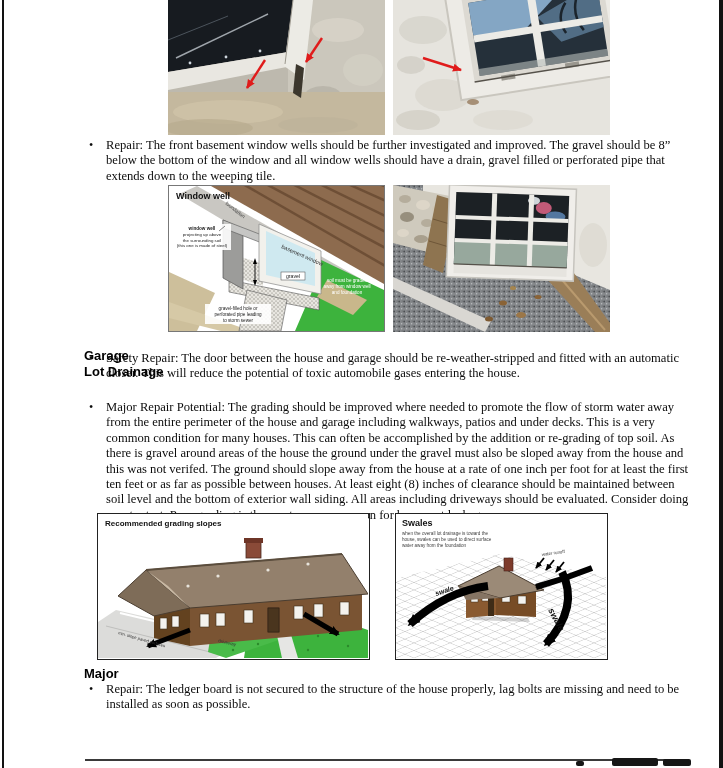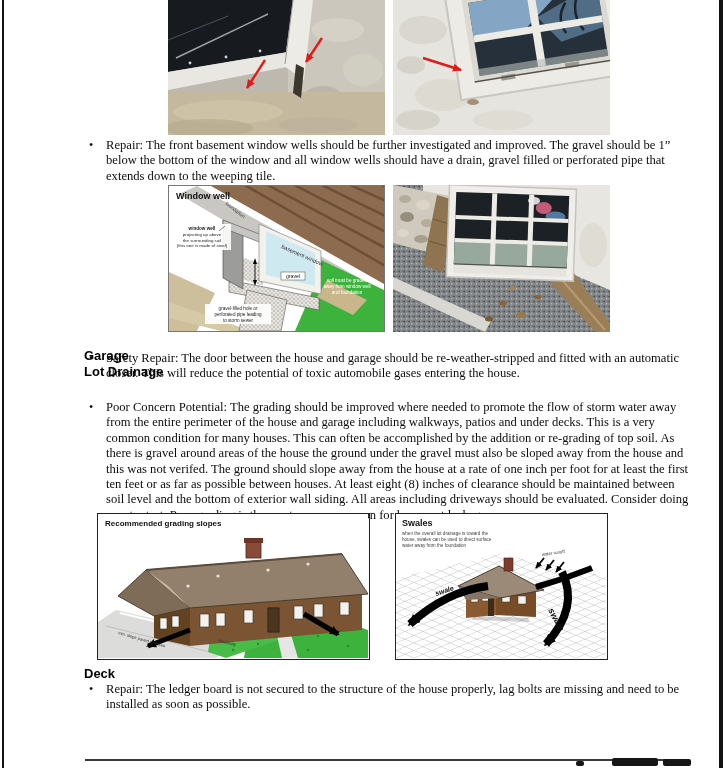--- a/index.html
+++ b/index.html
@@ -90,21 +90,21 @@
       </g>
       <ellipse cx="80" cy="102" rx="6" ry="3" fill="#8a6b4a" opacity="0.7"></ellipse>
       <line x1="30" y1="58" x2="68" y2="70" stroke="#e01b1b" stroke-width="2.4" marker-end="url(#p2r)"></line>
     </svg>
   </div>
 
   <div class="bullet-item body-text" style="top:138px;">
     <span class="bullet-glyph">•</span>
     <span class="lead">Repair:</span>
     <span> </span>
-    <span>The front basement window wells should be further investigated and improved.  The gravel should be 1” below the bottom of the window and all window wells should have a drain, gravel filled or perforated pipe that extends down to the weeping tile.</span>
+    <span>The front basement window wells should be further investigated and improved.  The gravel should be 8” below the bottom of the window and all window wells should have a drain, gravel filled or perforated pipe that extends down to the weeping tile.</span>
   </div>
 
   <div class="fig" style="left:168px;top:185px;width:217px;height:147px;border:1px solid #777;box-sizing:border-box;">
     <svg width="215" height="145" viewBox="0 0 215 145">
       <defs>
         <pattern id="wwg" width="4" height="4" patternUnits="userSpaceOnUse">
           <rect width="4" height="4" fill="#e8e6e0"></rect>
           <circle cx="1" cy="1" r="0.7" fill="#8b8880"></circle>
           <circle cx="3" cy="3" r="0.55" fill="#6f6c64"></circle>
         </pattern>
@@ -237,21 +237,21 @@
   <div class="bullet-item body-text" style="top:351px;">
     <span class="bullet-glyph">•</span>
     <span class="lead">Safety Repair:</span>
     <span> </span>
     <span>The door between the house and garage should be re-weather-stripped and fitted with an automatic closer.  This will reduce the potential of toxic automobile gases entering the house.</span>
   </div>
 
   <div class="heading" style="top:364px;">Lot Drainage</div>
   <div class="bullet-item body-text" style="top:400px;">
     <span class="bullet-glyph">•</span>
-    <span class="lead">Poor Concern Potential:</span>
+    <span class="lead">Major Repair Potential:</span>
     <span> </span>
     <span>The grading should be improved where needed to promote the flow of storm water away from the entire perimeter of the house and garage including walkways, patios and under decks.  This is a very common condition for many houses.  This can often be accomplished by the addition or re-grading of top soil.  As there is gravel around areas of the house the ground under the gravel must also be sloped away from the house and this was not verifed.  The ground should slope away from the house at a rate of one inch per foot for at least the first ten feet or as far as possible between houses.  At least eight (8) inches of clearance should be maintained between soil level and the bottom of exterior wall siding.  All areas including driveways should be evaluated.  Consider doing a water test.  Poor grading is the most common reason for basement leakage.</span>
   </div>
 
   <div class="fig" style="left:97px;top:513px;width:273px;height:147px;border:1.5px solid #222;box-sizing:border-box;">
     <svg width="270" height="144" viewBox="0 0 270 144">
       <defs>
         <marker id="grb" markerWidth="14" markerHeight="14" refX="8" refY="4.5" orient="auto" markerUnits="userSpaceOnUse">
           <path d="M0,0L10,4.5L0,9Z" fill="#000"></path>
         </marker>
@@ -361,21 +361,21 @@
       <text transform="translate(152,96) rotate(62)" font-size="9" font-weight="bold" font-style="italic" fill="#111">swale</text>
       <text transform="translate(146,42) rotate(-8)" font-size="4.4" fill="#333">water runoff</text>
 
       <text x="6" y="12" font-size="9" font-weight="bold" fill="#111">Swales</text>
       <text x="6" y="21" font-size="4.6" fill="#444">when the overall lot drainage is toward the</text>
       <text x="6" y="27" font-size="4.6" fill="#444">house, swales can be used to direct surface</text>
       <text x="6" y="33" font-size="4.6" fill="#444">water away from the foundation</text>
     </svg>
   </div>
 
-  <div class="heading" style="top:666px;">Deck</div>
+  <div class="heading" style="top:666px;">Major</div>
   <div class="bullet-item body-text" style="top:682px;">
     <span class="bullet-glyph">•</span>
     <span class="lead">Repair:</span>
     <span> </span>
     <span>The ledger board is not secured to the structure of the house properly, lag bolts are missing and need to be installed as soon as possible.</span>
   </div>
 
   <div class="footer-line"></div>
   <div class="smudge" style="left:576px;top:761px;width:8px;height:5px;"></div>
   <div class="smudge" style="left:612px;top:758px;width:46px;height:8px;"></div>

